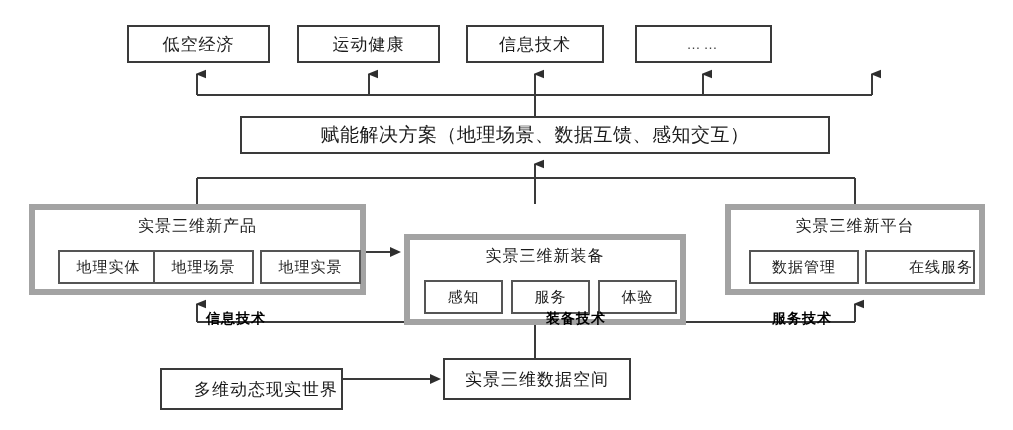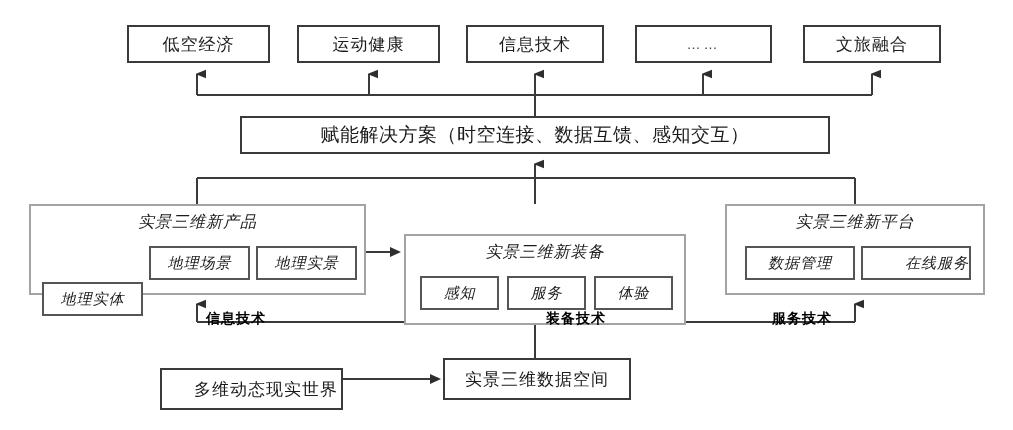--- a/index.html
+++ b/index.html
@@ -21,21 +21,21 @@
   .top-box{height:38px;font-size:17px;}
   .dots{font-size:14px;letter-spacing:3px;color:#444;}
 
   .banner{
     left:240px;top:116px;width:590px;height:38px;
     font-size:19px;letter-spacing:0.5px;
   }
 
   .group{
     position:absolute;box-sizing:border-box;
-    border:2px solid #a3a3a3;background:#ffffff;font-style:italic;
+    border:6px solid #a3a3a3;background:#ffffff;
   }
   .group-title{
     position:absolute;left:0;right:0;top:6px;
     text-align:center;font-size:16px;letter-spacing:1px;color:#1b1b1b;
   }
   .sub{
     position:absolute;box-sizing:border-box;top:40px;height:34px;
     border:2px solid #555;background:#fff;
     display:flex;align-items:center;justify-content:center;
     font-size:15px;letter-spacing:1px;white-space:nowrap;color:#1b1b1b;
@@ -98,31 +98,28 @@
   </div>
   <div class="box top-box" style="left:297px;top:25px;width:143px;">
     <span>运动健康</span>
   </div>
   <div class="box top-box" style="left:466px;top:25px;width:138px;">
     <span>信息技术</span>
   </div>
   <div class="box top-box" style="left:635px;top:25px;width:137px;">
     <span class="dots">……</span>
   </div>
-  <div class="box top-box" style="left:803px;top:25px;width:138px;">
-    <span>文旅融合</span>
-  </div>
 
   <div class="box banner">
-    <span>赋能解决方案（时空连接、数据互馈、感知交互）</span>
+    <span>赋能解决方案（地理场景、数据互馈、感知交互）</span>
   </div>
 
   <div class="group" style="left:29px;top:204px;width:337px;height:91px;">
     <div class="group-title">实景三维新产品</div>
-    <div class="sub" style="left:11px;width:101px;margin-top:36px;">
+    <div class="sub" style="left:23px;width:101px;">
       <span>地理实体</span>
     </div>
     <div class="sub" style="left:118px;width:101px;">
       <span>地理场景</span>
     </div>
     <div class="sub" style="left:225px;width:101px;">
       <span>地理实景</span>
     </div>
   </div>
 

